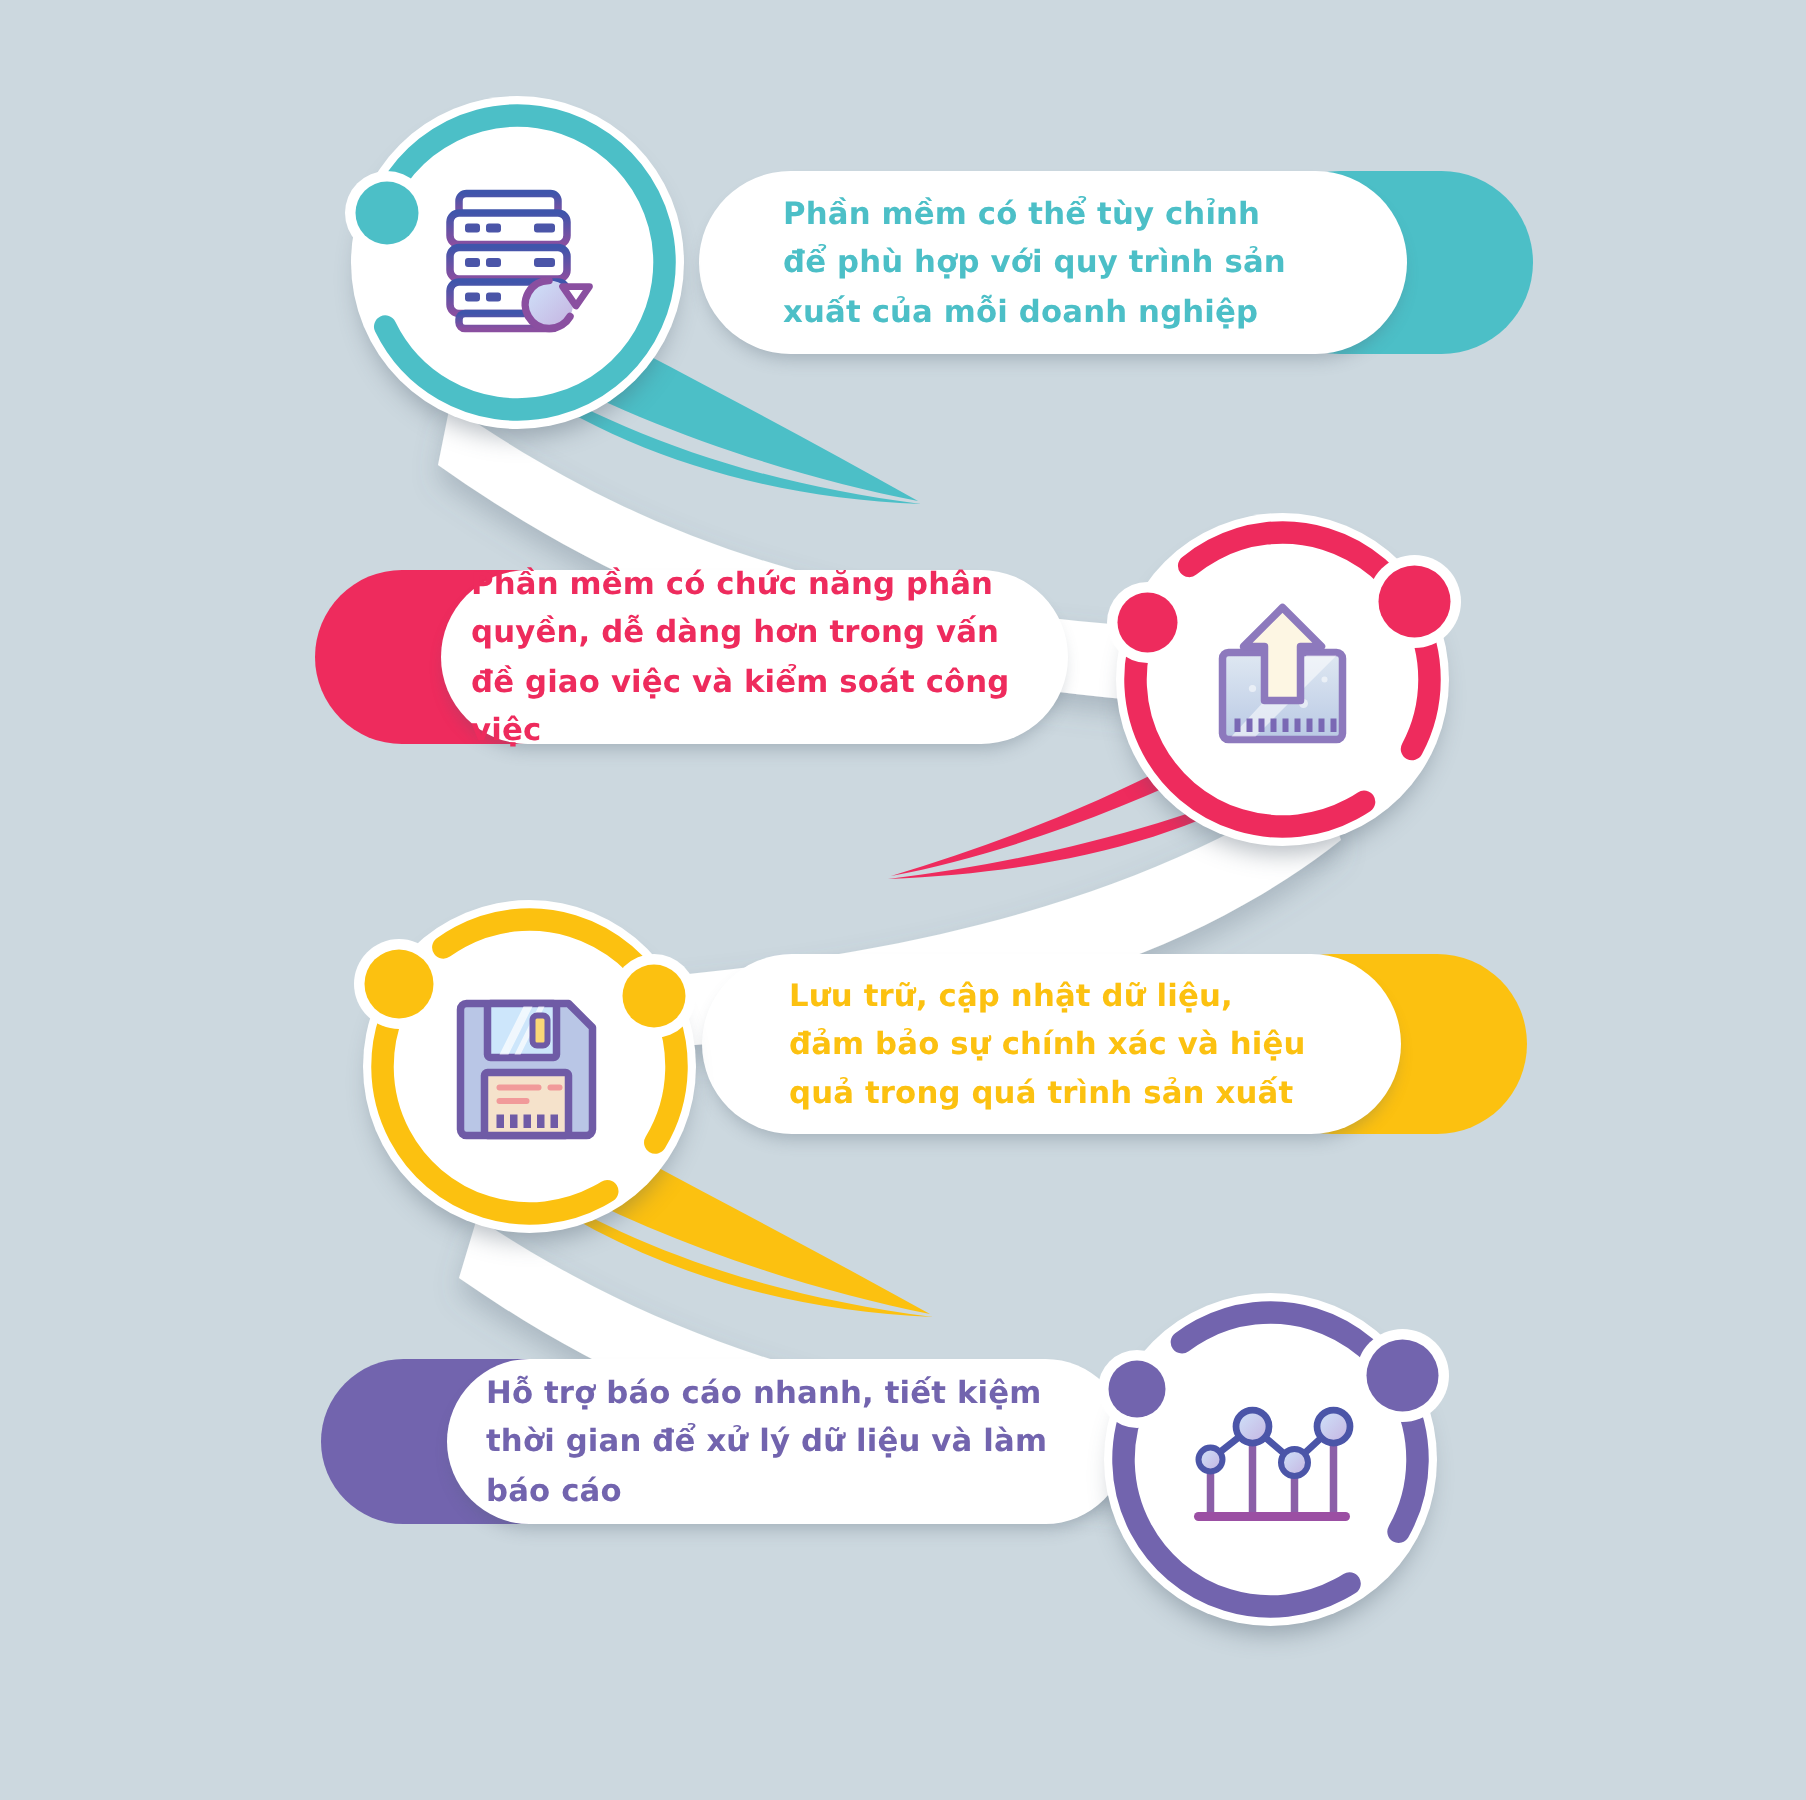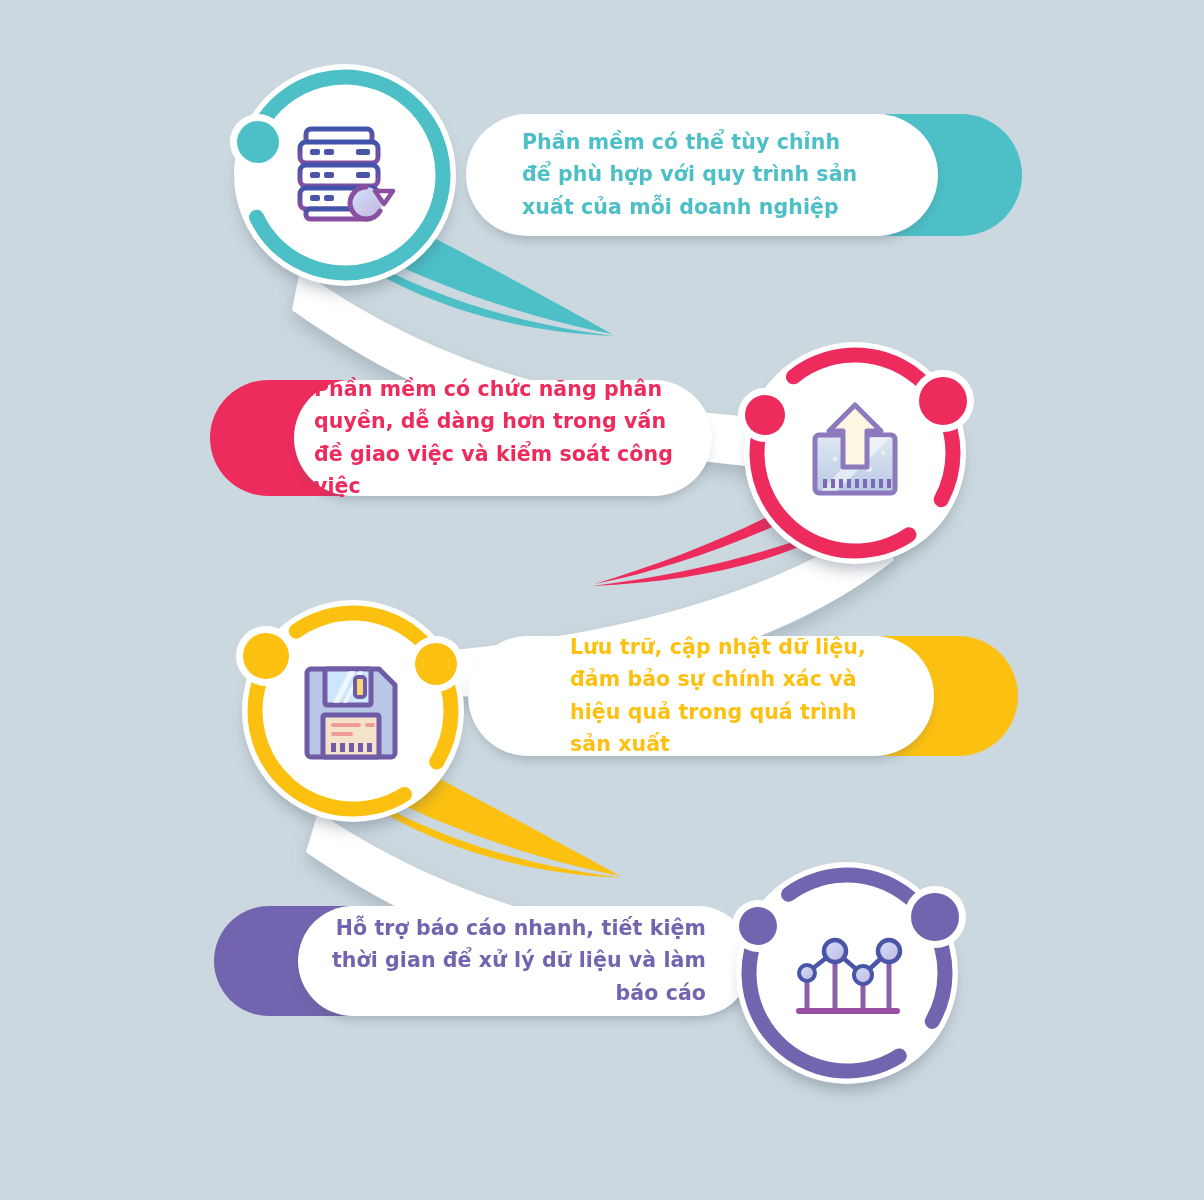--- a/index.html
+++ b/index.html
@@ -117,24 +117,24 @@
 
   <div class="card right" style="left:466px;top:114px;width:514px;height:122px;">
     <div class="cap" style="background:#4cbfc7;"></div>
     <div class="pill"></div>
     <div class="txt" style="left:56px;right:108px;color:#4cbfc7;">Phần mềm có thể tùy chỉnh để phù hợp với quy trình sản xuất của mỗi doanh nghiệp</div>
   </div>
 
   <div class="card right" style="left:468px;top:636px;width:508px;height:120px;">
     <div class="cap" style="background:#fcc110;"></div>
     <div class="pill"></div>
-    <div class="txt" style="left:58px;right:104px;color:#fcc110;margin-left:44px;">Lưu trữ, cập nhật dữ liệu, đảm bảo sự chính xác và hiệu quả trong quá trình sản xuất</div>
-  </div>
-
-  <div class="card left" style="left:256px;top:906px;width:496px;height:110px;text-align:right;">
+    <div class="txt" style="left:58px;right:104px;color:#fcc110;">Lưu trữ, cập nhật dữ liệu, đảm bảo sự chính xác và hiệu quả trong quá trình sản xuất</div>
+  </div>
+
+  <div class="card left" style="left:256px;top:906px;width:496px;height:110px;">
     <div class="cap" style="background:#7264ae;"></div>
     <div class="pill"></div>
     <div class="txt" style="left:68px;right:46px;color:#7264ae;">Hỗ trợ báo cáo nhanh, tiết kiệm thời gian để xử lý dữ liệu và làm báo cáo</div>
   </div>
 
   <div class="node" style="left:234px;top:64px;">
     <div class="plate"></div>
     <svg class="ring" viewBox="0 0 222 222">
       <circle cx="111" cy="111" r="98" fill="none" stroke="#4cbfc7" stroke-width="15" stroke-linecap="round" stroke-dasharray="520 95" transform="rotate(-150 111 111)"></circle>
     </svg>

